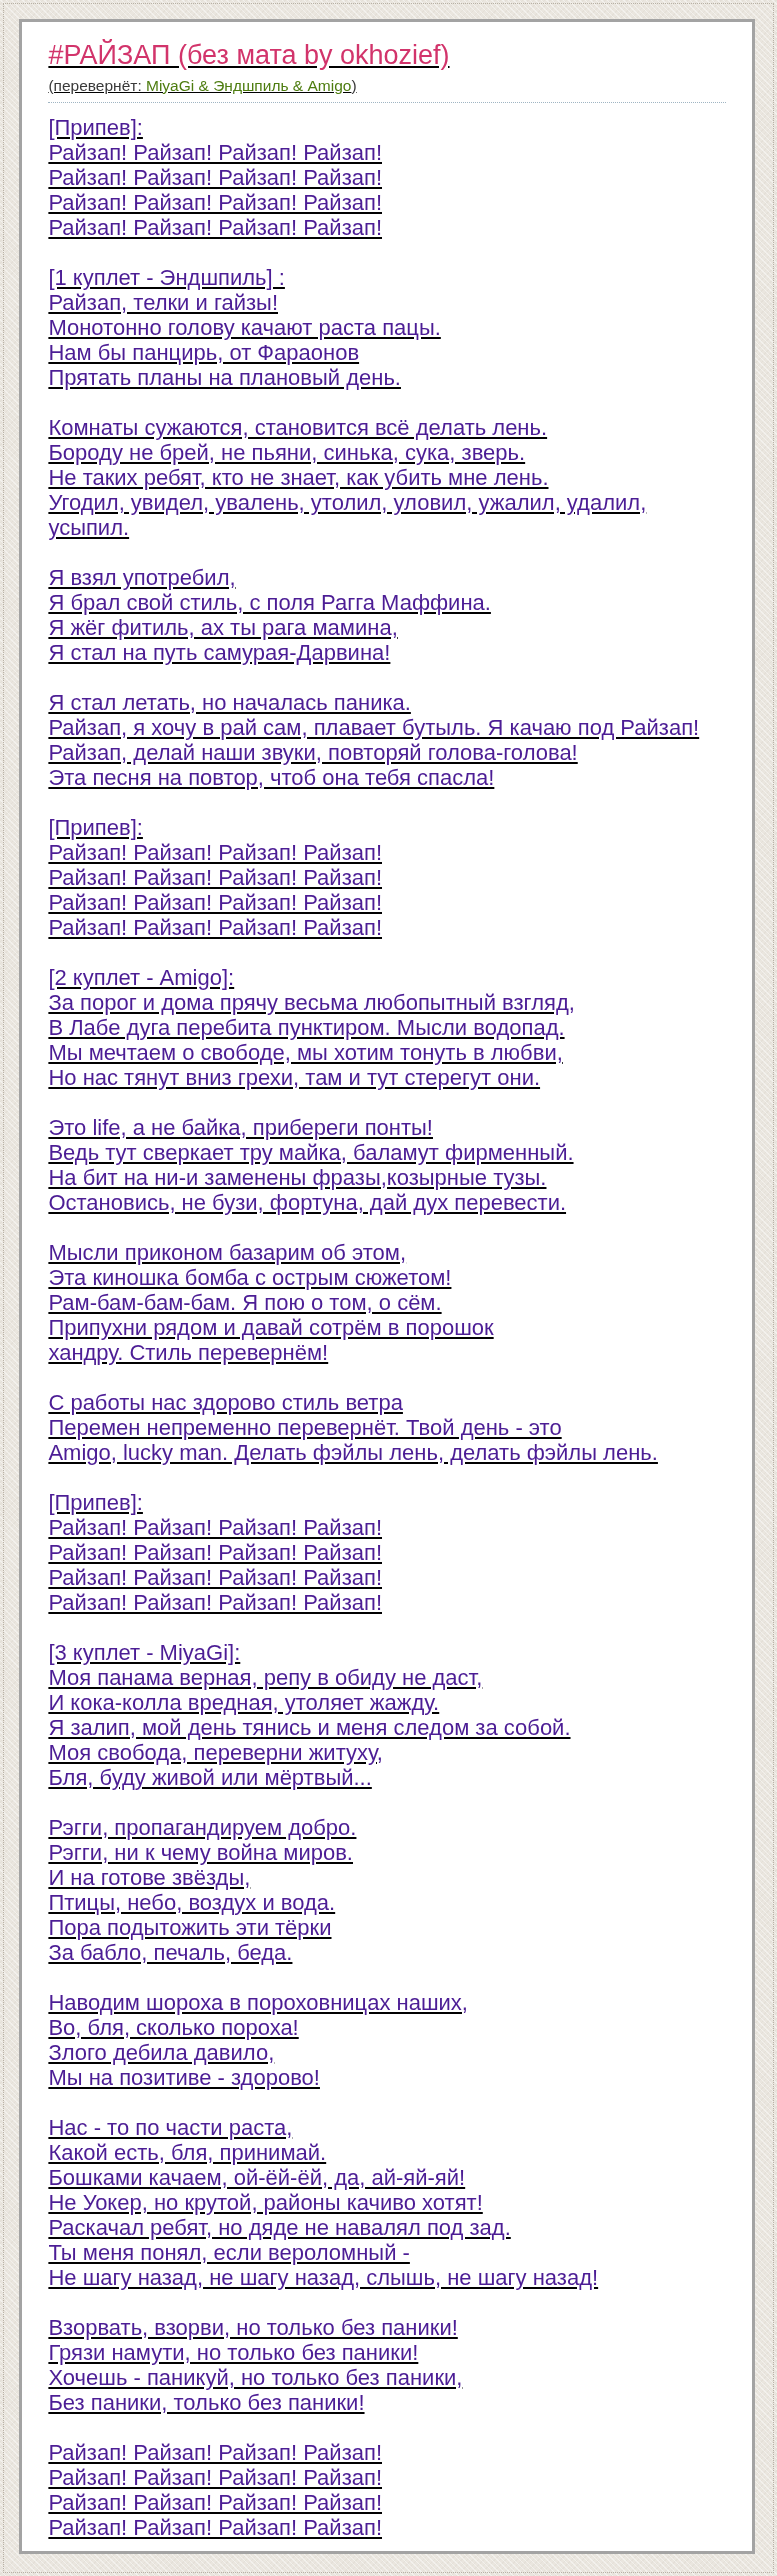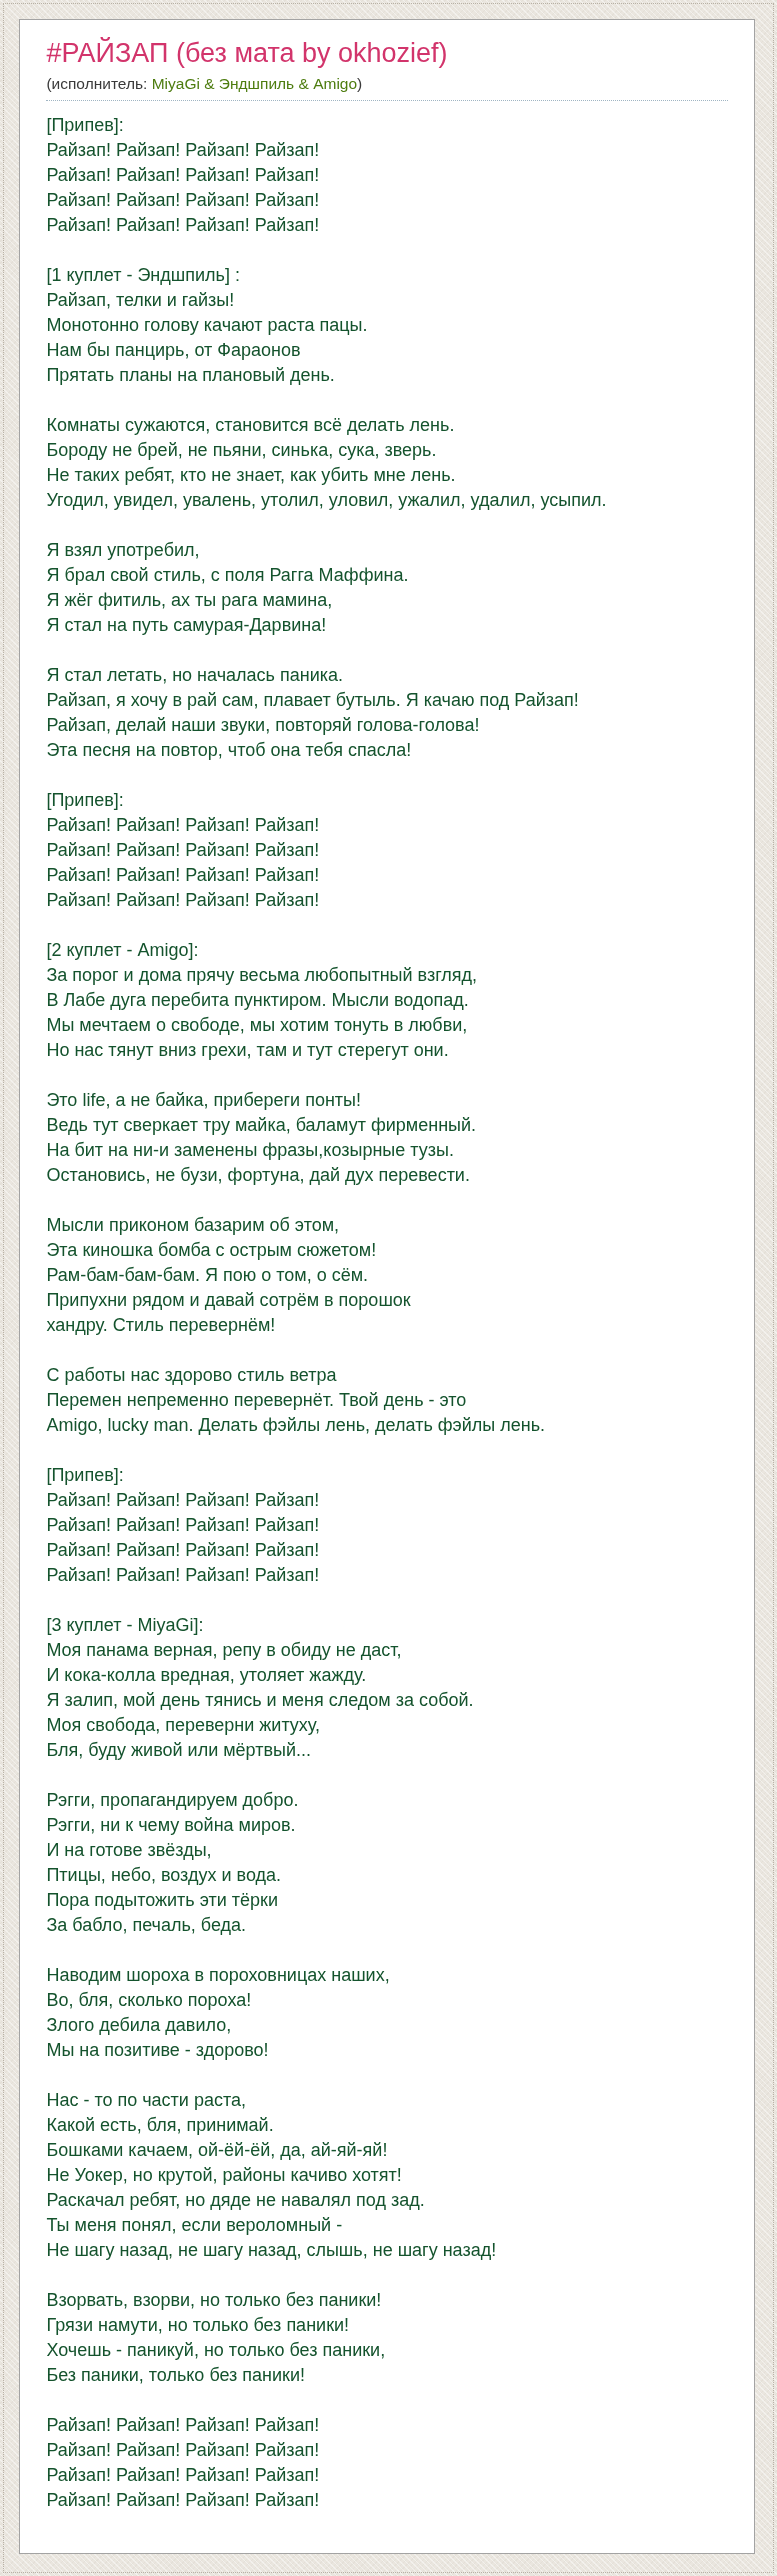--- a/index.html
+++ b/index.html
@@ -21,22 +21,23 @@
     border: 1px dotted #b8b1a5;
     pointer-events: none;
   }
   .card {
     position: absolute;
     left: 19.4px;
     top: 18.5px;
     width: 736px;
     height: 2535px;
     background: #ffffff;
-    border: 1px solid #a3a3a3;
+    border: 3px solid #a3a3a3;
     padding: 17.5px 26px 23px 26px;
+    text-decoration: underline;
   }
   .song-title {
     margin: 0;
     padding: 0;
     font-size: 27px;
     line-height: 33px;
     font-weight: 400;
     color: #d2346b;
   }
   .subtitle {
@@ -51,35 +52,35 @@
     cursor: pointer;
   }
   .header-separator {
     margin-top: 6.8px;
     border: 0;
     border-bottom: 1.9px dotted #a0b5c3;
     height: 0;
   }
   .lyrics {
     margin-top: 11.7px;
-    font-size: 18px;
+    font-size: 22px;
     line-height: 25px;
-    color: #14532d;
+    color: #4c1d95;
     white-space: pre-line;
   }
 </style>
 </head>
 <body>
 
 <div class="page-frame"></div>
 
 <div class="card">
   <h1 class="song-title">#РАЙЗАП (без мата by okhozief)</h1>
 
-  <p class="subtitle"><span>(исполнитель: </span><a class="artist-link">MiyaGi &amp; Эндшпиль &amp; Amigo</a><span>)</span></p>
+  <p class="subtitle"><span>(перевернёт: </span><a class="artist-link">MiyaGi &amp; Эндшпиль &amp; Amigo</a><span>)</span></p>
 
   <div class="header-separator"></div>
 
   <div class="lyrics">[Припев]:
 Райзап! Райзап! Райзап! Райзап!
 Райзап! Райзап! Райзап! Райзап!
 Райзап! Райзап! Райзап! Райзап!
 Райзап! Райзап! Райзап! Райзап!
 
 [1 куплет - Эндшпиль] :

